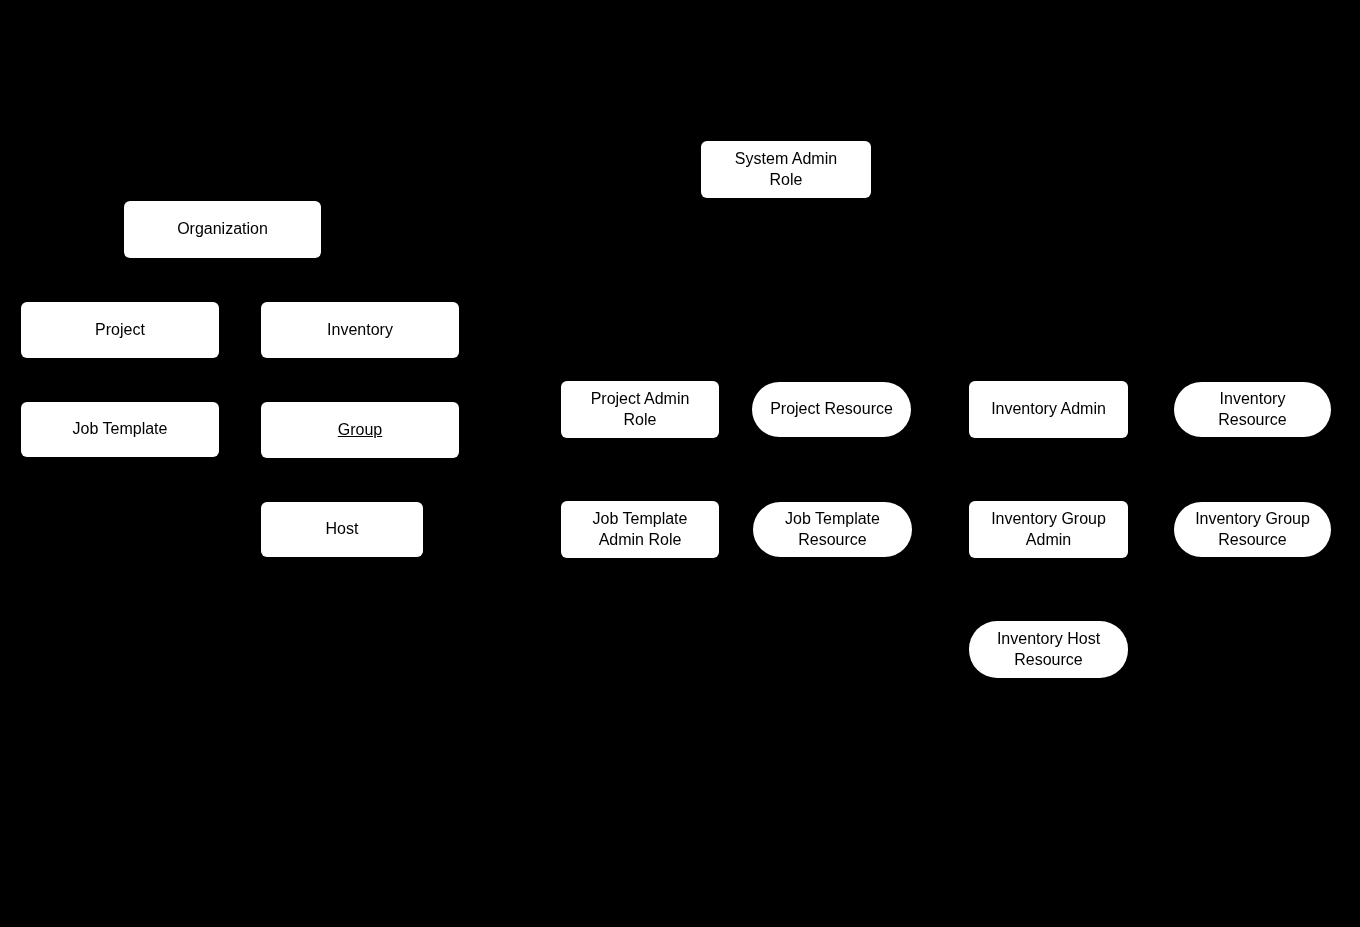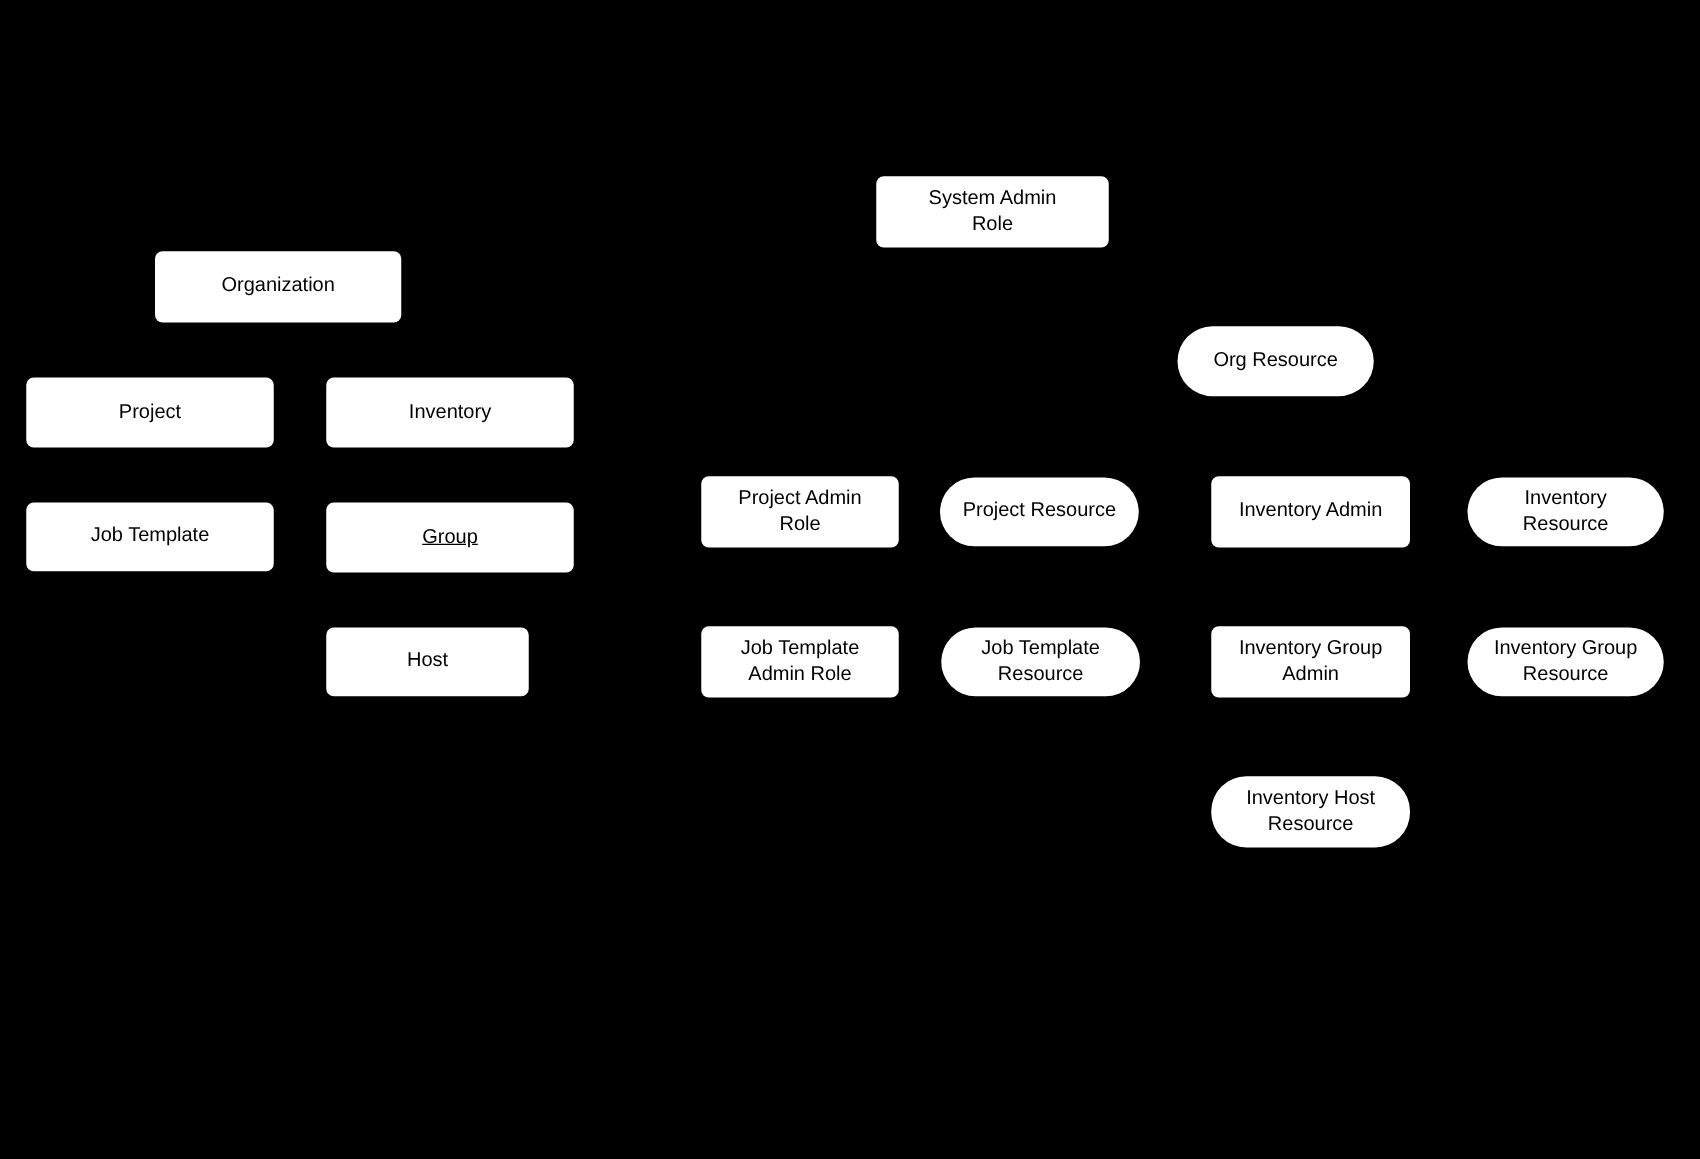--- a/index.html
+++ b/index.html
@@ -38,23 +38,22 @@
 </head>
 <body>
 
 <div class="canvas">
     <div class="node rect" style="left: 124px; top: 201px; width: 197px; height: 57px;">Organization</div>
     <div class="node rect" style="left: 21px; top: 302px; width: 198px; height: 56px;">Project</div>
     <div class="node rect" style="left: 261px; top: 302px; width: 198px; height: 56px;">Inventory</div>
     <div class="node rect" style="left: 21px; top: 402px; width: 198px; height: 55px;">Job Template</div>
     <div class="node rect" style="left: 261px; top: 402px; width: 198px; height: 56px; text-decoration: underline;">Group</div>
     <div class="node rect" style="left: 261px; top: 502px; width: 162px; height: 55px;">Host</div>
-    <div class="node rect" style="left: 701px; top: 141px; width: 186px; height: 57px;">System Admin
+    <div class="node rect" style="left: 701px; top: 141px; width: 170px; height: 57px;">System Admin
 Role</div>
-    <div class="node pill" style="left: 942px; top: 261px; width: 157px; height: 56px;">Org Resource</div>
     <div class="node rect" style="left: 561px; top: 381px; width: 158px; height: 57px;">Project Admin
 Role</div>
     <div class="node pill" style="left: 752px; top: 382px; width: 159px; height: 55px;">Project Resource</div>
     <div class="node rect" style="left: 969px; top: 381px; width: 159px; height: 57px;">Inventory Admin</div>
     <div class="node pill" style="left: 1174px; top: 382px; width: 157px; height: 55px;">Inventory
 Resource</div>
     <div class="node rect" style="left: 561px; top: 501px; width: 158px; height: 57px;">Job Template
 Admin Role</div>
     <div class="node pill" style="left: 753px; top: 502px; width: 159px; height: 55px;">Job Template
 Resource</div>

